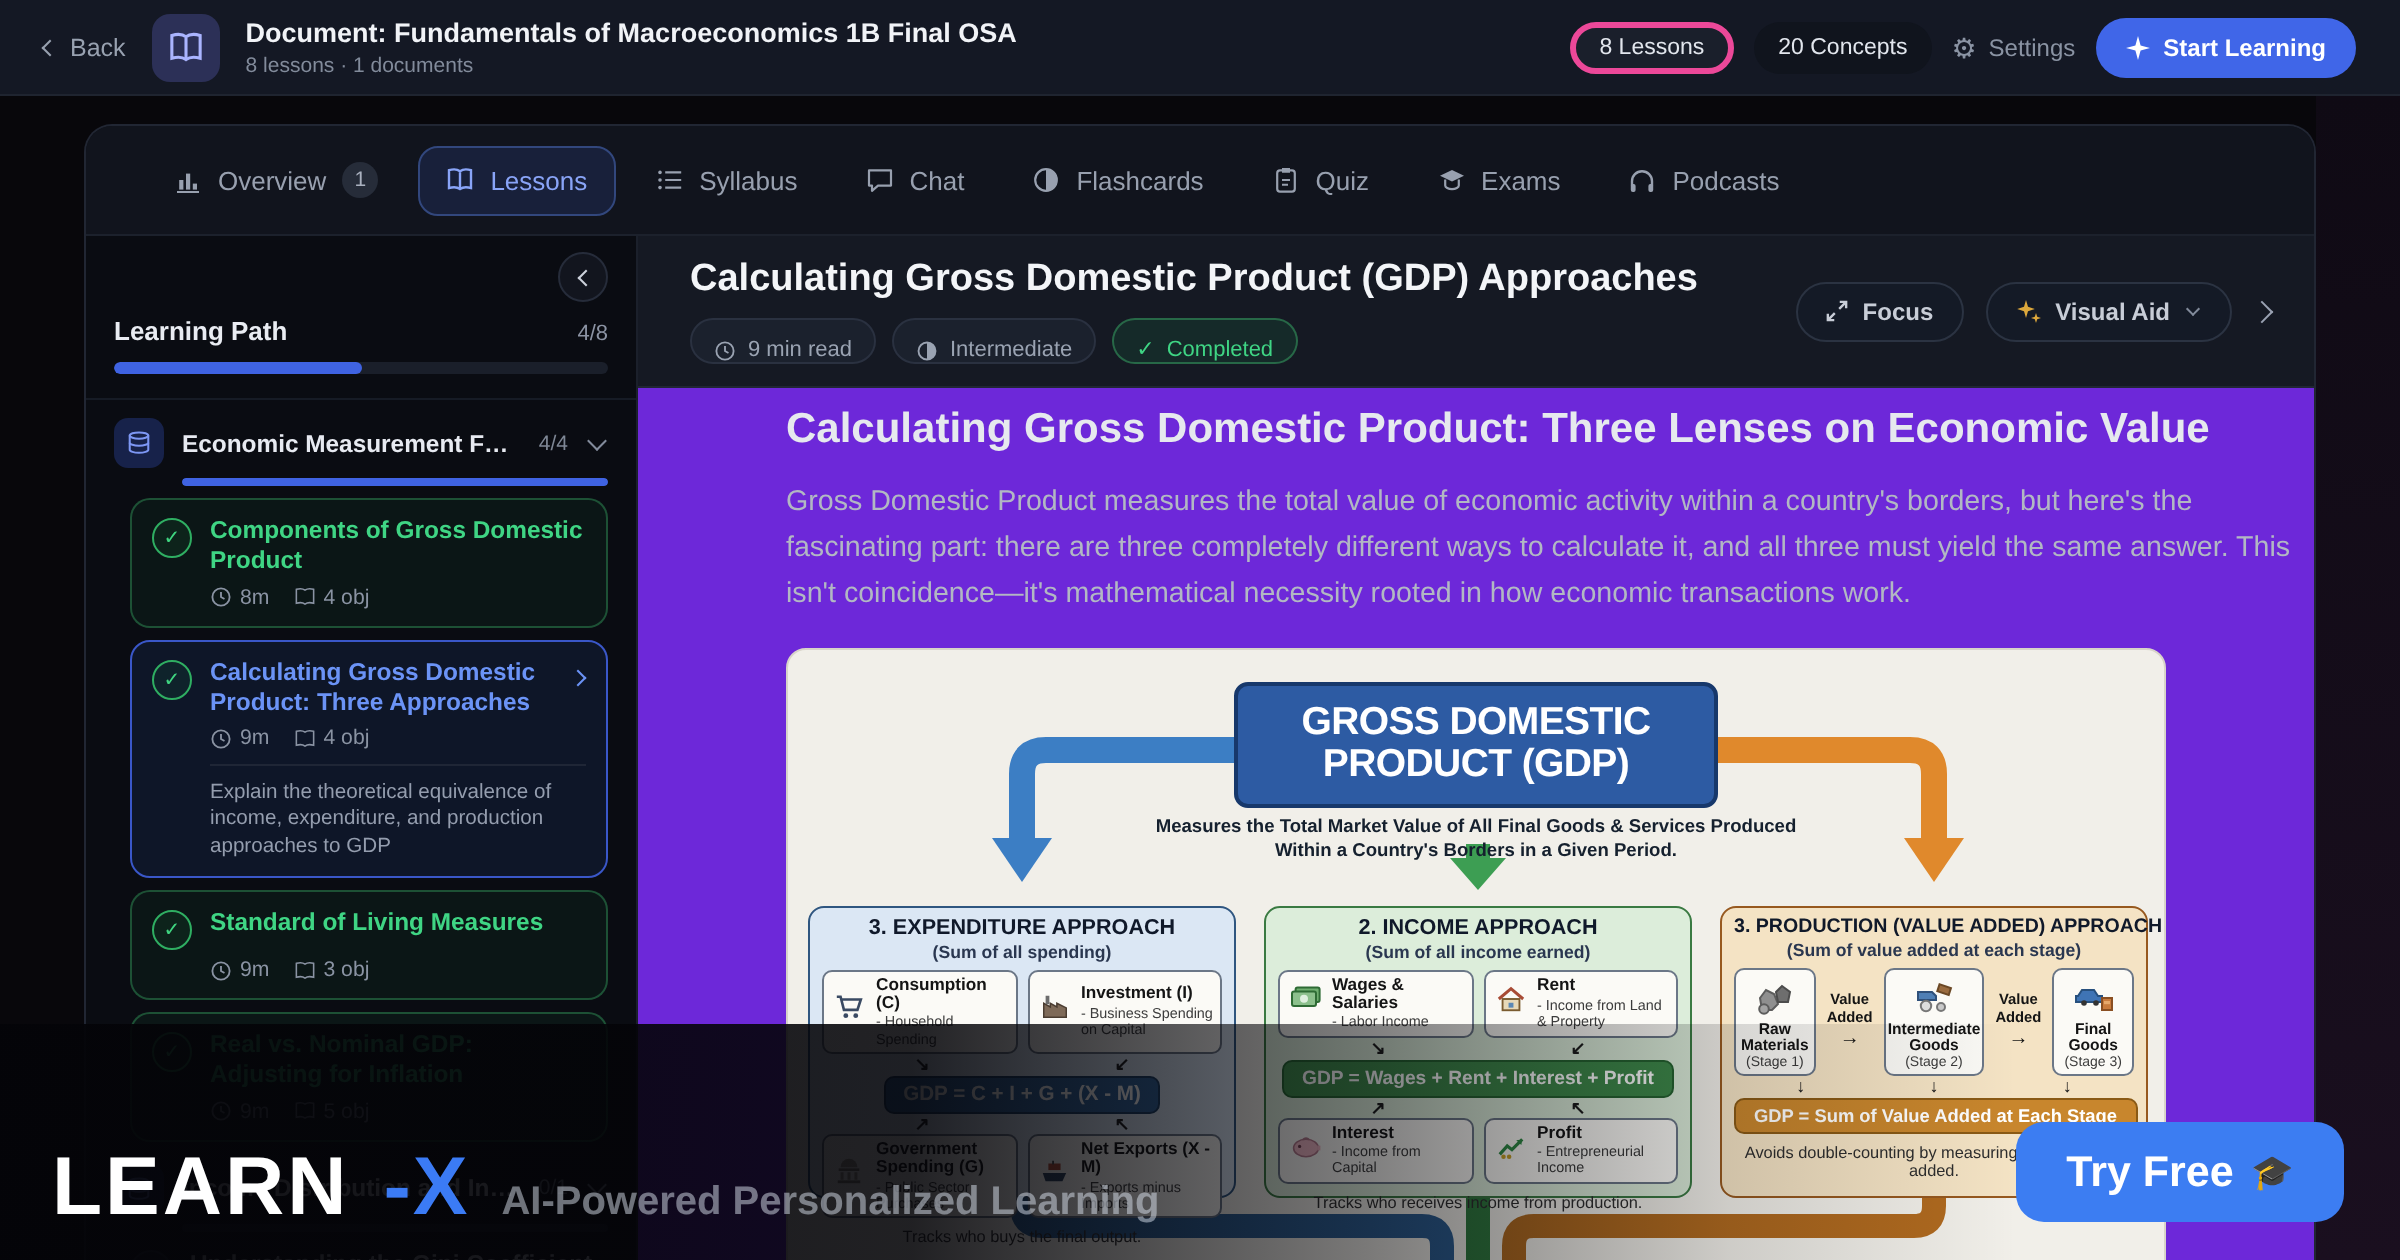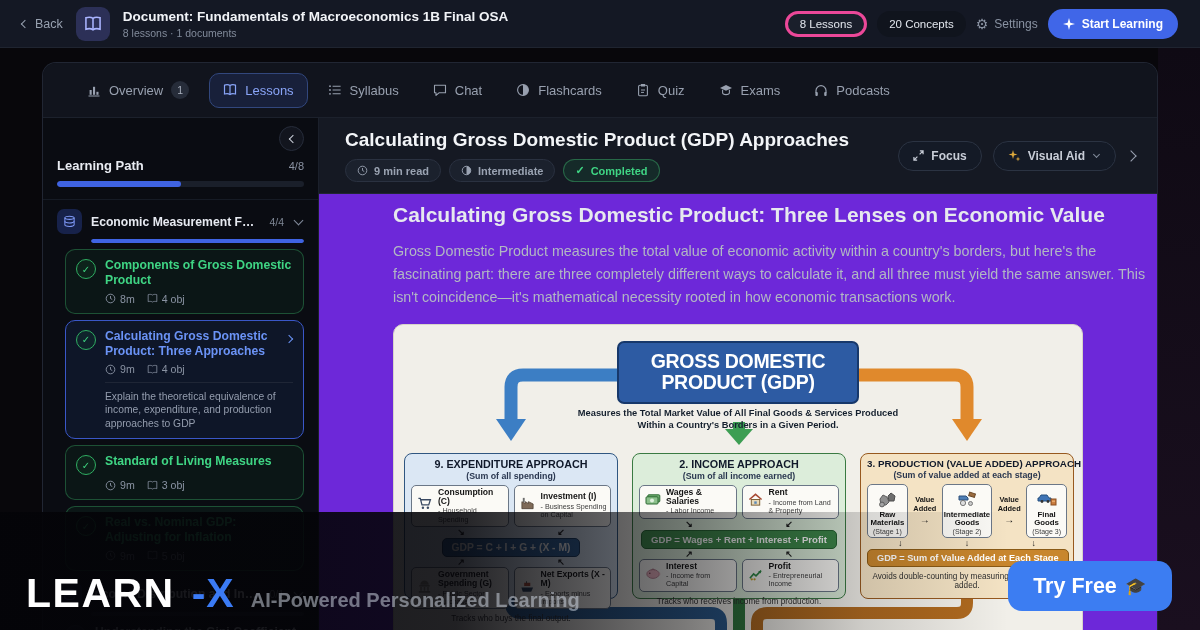--- a/index.html
+++ b/index.html
@@ -87,21 +87,21 @@
   .lesson-plain { margin:9px 0 0 8px; cursor:pointer; }
   .lesson-plain .lc-title { color:#d9dde5; }
 
   
   .main { position:absolute; left:276px; top:55px; right:0; bottom:0; background:#6d28d9; }
   .lesson-head { height:76px; background:#151923; border-bottom:1px solid #212634;
     display:flex; align-items:center; justify-content:space-between; padding:0 22px 0 26px; }
   .lh-title { font-size:19px; font-weight:800; color:#f3f5f8; }
   .badges { display:flex; gap:8px; margin-top:8px; }
   .badge-pill { height:23px; padding:0 11px; border-radius:12px; background:#1b212d; border:1px solid #2a3140;
-    color:#9aa3b2; font-size:11px; display:flex; align-items:center; gap:6px;font-weight:bold; }
+    color:#9aa3b2; font-size:11px; display:flex; align-items:flex-end; gap:6px; }
   .badge-pill.completed { background:rgba(34,197,94,.1); border-color:rgba(74,222,128,.35); color:#3fd584; }
   .lh-actions { display:flex; align-items:center; gap:11px; }
   .action-pill { height:30px; padding:0 14px; border-radius:15px; background:#141a26; border:1px solid #2b3342;
     color:#c8cdd7; font-size:12px; font-weight:600; display:flex; align-items:center; gap:7px; cursor:pointer; }
   .cv-down.sm { width:5px; height:5px; margin-top:-2px; }
   .cv-right { width:8px; height:8px; border-right:1.8px solid #9aa2b2; border-top:1.8px solid #9aa2b2;
     transform:rotate(45deg); cursor:pointer; }
 
   .article { position:absolute; left:0; right:0; top:76px; bottom:-60px; padding:8px 0 0 74px; }
   .a-h2 { font-size:21px; font-weight:700; color:#e6e9ee; width:745px; line-height:1.28; }
@@ -472,21 +472,21 @@
           <path d="M573 270 v8 q0 10 -10 10 h-190 q-10 0 -10 10 v48" stroke="#b06a1f" stroke-width="12" fill="none"></path>
         </svg>
 
         <div class="gdp-box">
           <div>GROSS DOMESTIC</div>
           <div>PRODUCT (GDP)</div>
         </div>
         <div class="gdp-sub">Measures the Total Market Value of All Final Goods &amp; Services Produced Within a Country's Borders in a Given Period.</div>
 
         <div class="col exp">
-          <div class="col-h1">9. EXPENDITURE APPROACH</div>
+          <div class="col-h1">3. EXPENDITURE APPROACH</div>
           <div class="col-h2">(Sum of all spending)</div>
           <div class="mini-row">
             <div class="mini-card">
               <span class="mc-icon"><svg width="15" height="15" viewBox="0 0 16 16">
                     <path d="M1.5 2.5h2l1.8 7h7.2l1.8-5.5H4.3" fill="none" stroke="#3a4a63" stroke-width="1.4"></path>
                     <circle cx="6.3" cy="12.6" r="1.3" fill="#3a4a63"></circle>
                     <circle cx="11.6" cy="12.6" r="1.3" fill="#3a4a63"></circle>
                   </svg></span>
               <span>
                   <div class="mc-name">Consumption (C)</div>

